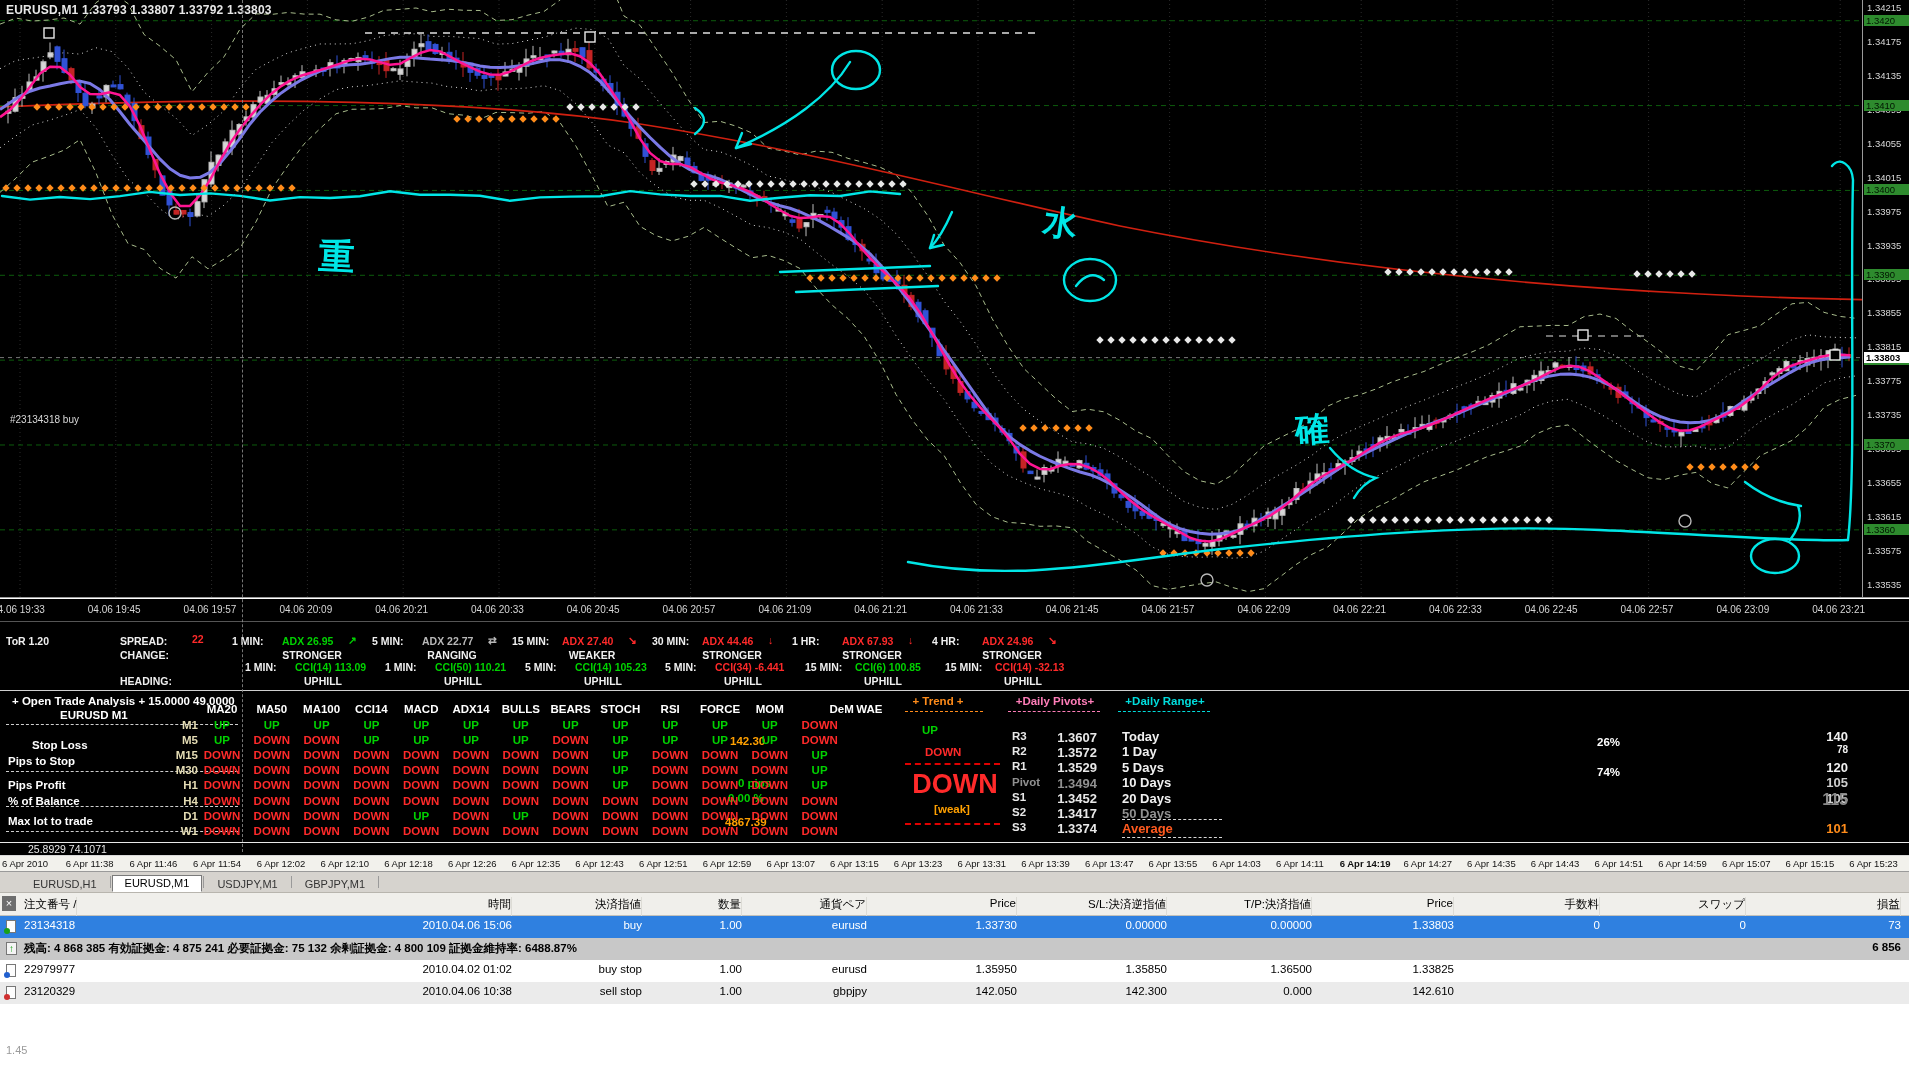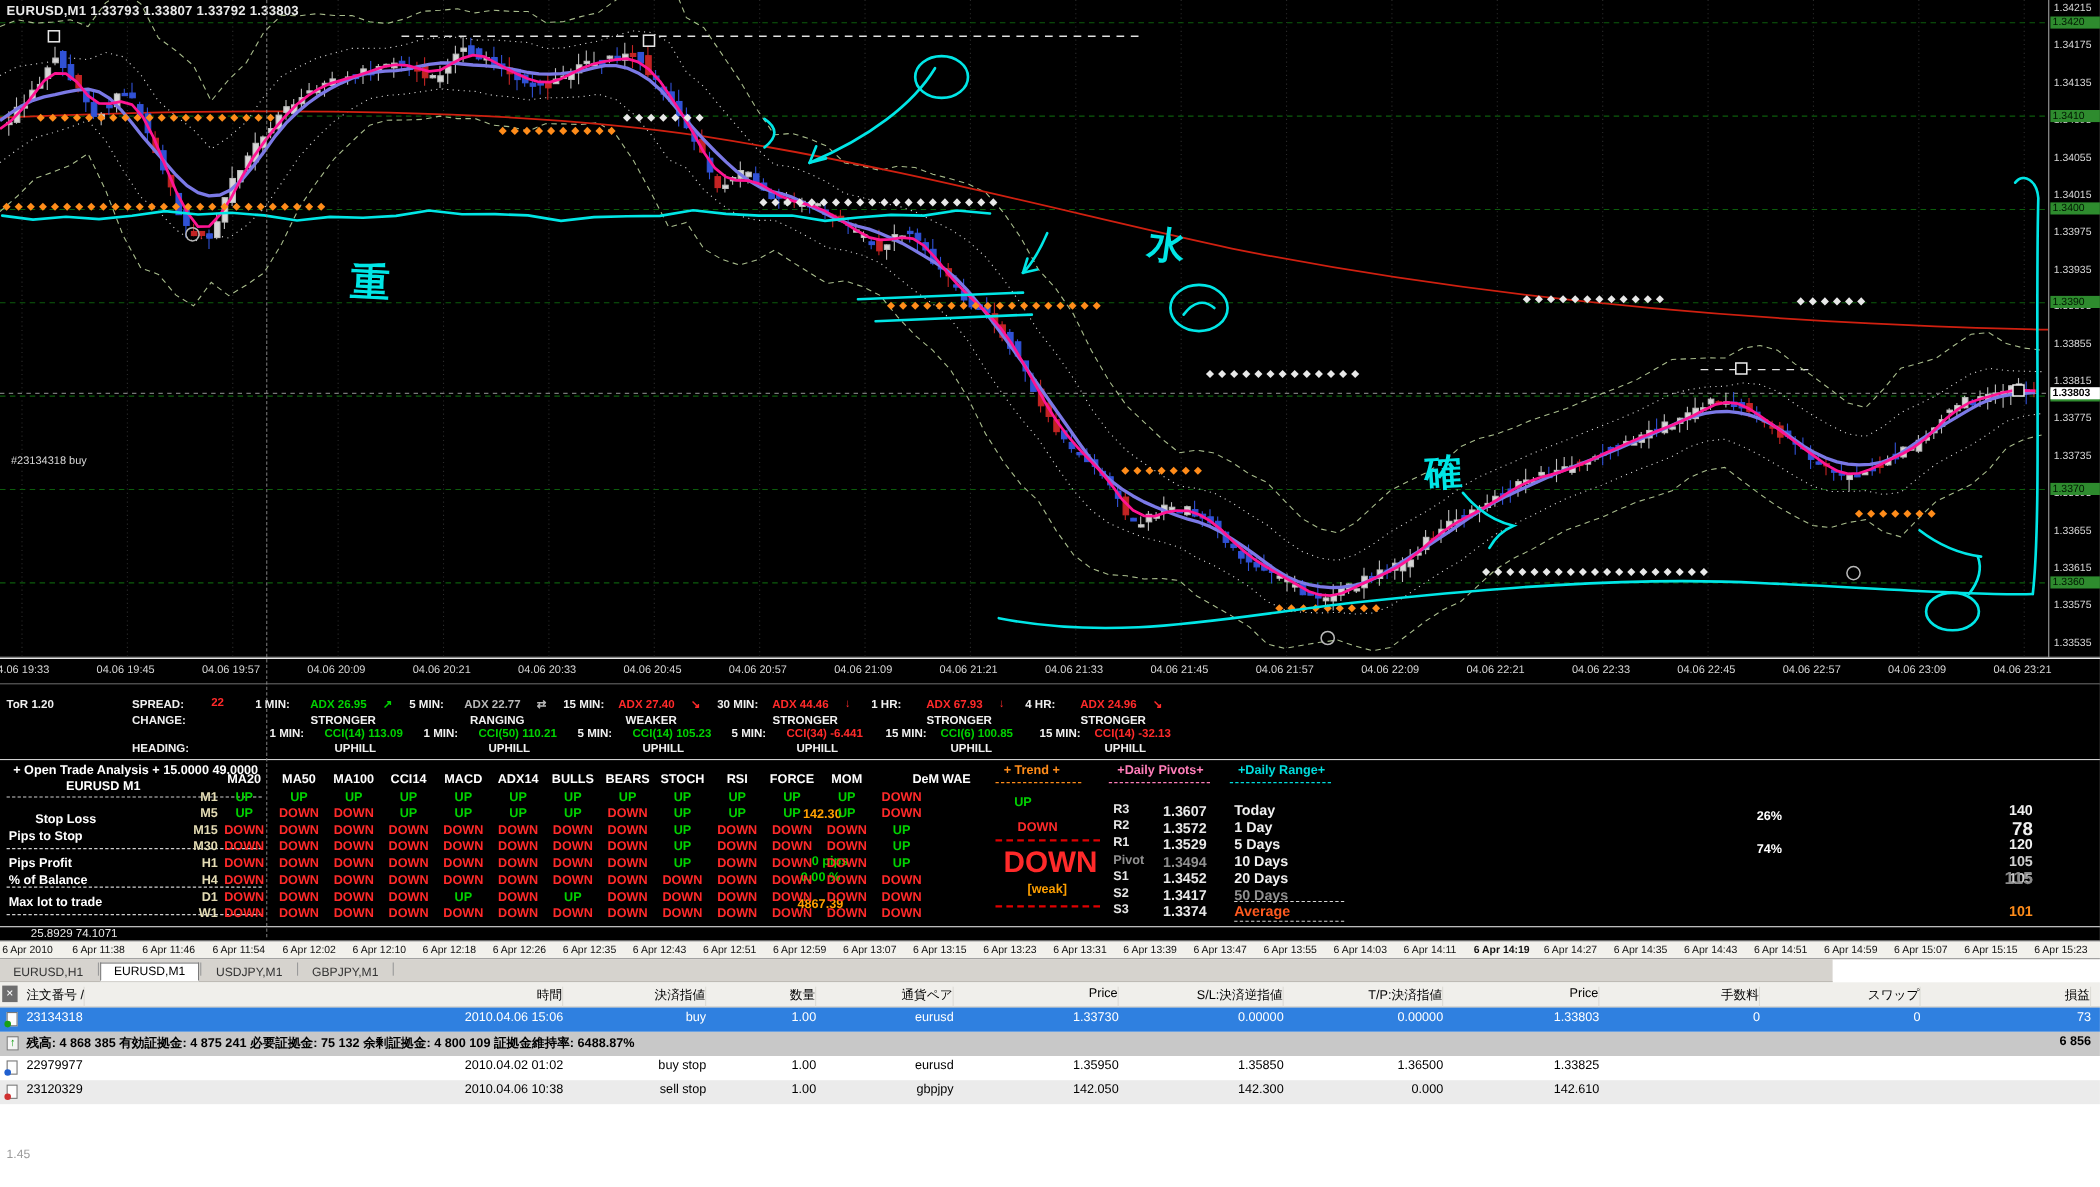--- a/index.html
+++ b/index.html
@@ -35,21 +35,21 @@
   .rsep{position:absolute;border-top:2px dashed #e00000;height:0;}
   .psep{position:absolute;border-top:1px dashed #ff7eb9;height:0;}
   .csep{position:absolute;border-top:1px dashed #00dcdc;height:0;}
   .wsep{position:absolute;border-top:1px dashed #d8d8d8;height:0;}
   .osep{position:absolute;border-top:1px dashed #ff8c1a;height:0;}
   #stoch{position:absolute;left:0;top:843px;width:1909px;height:13px;background:#000;border-bottom:1px solid #d8d8d8;}
   #stoch span{position:absolute;left:28px;top:0px;color:#e8e8e8;font-size:10.5px;}
   
   #xhair{position:absolute;left:242px;top:0;height:852px;width:0;border-left:1px dashed #8a8a8a;z-index:5;opacity:.85;}
   
-  #tabs{position:absolute;left:0;top:872px;width:1666px;height:21px;background:#d6d3ce;border-bottom:1px solid #b8b5ae;padding-left:0;}
+  #tabs{position:absolute;left:0;top:872px;width:1909px;height:21px;background:#d6d3ce;border-bottom:1px solid #b8b5ae;padding-left:21px;}
   .tab{display:inline-block;position:relative;top:2px;padding:1px 12px 2px 12px;font-size:11px;color:#333;cursor:default;}
   .tab.active{background:#fff;border:1px solid #7a7a7a;border-bottom:1px solid #fff;color:#000;top:1px;}
   .tabdiv{display:inline-block;width:1px;height:12px;background:#9a9a9a;vertical-align:middle;margin:0 1px;}
   
   #term{position:absolute;left:0;top:893px;width:1909px;}
   .trow{position:relative;width:1909px;}
   .thead{height:23px;background:#f0efeb;border-bottom:1px solid #c2c1bb;}
   .thead .cell{color:#000;font-size:11.5px;top:4px;}
   .thead .cell{border-right:1px solid #dddcd6;height:19px;}
   .r-open{height:22px;background:#2f80e0;}
@@ -1135,21 +1135,21 @@
       <span style="left: 1122px; top: 68.8px; color: rgb(240, 240, 240); font-size: 13px;">5 Days</span>
       <span style="left: 1122px; top: 84.2px; color: rgb(240, 240, 240); font-size: 13px;">10 Days</span>
       <span style="left: 1122px; top: 99.6px; color: rgb(240, 240, 240); font-size: 13px;">20 Days</span>
       <span style="left: 1122px; top: 115px; color: rgb(144, 144, 144); font-size: 13px;">50 Days</span>
       <span style="left: 1122px; top: 130.4px; color: rgb(255, 90, 31); font-size: 13px;">Average</span>
       <div class="wsep" style="left: 1122px; top: 128px; width: 100px;"></div>
       <div class="wsep" style="left: 1122px; top: 146px; width: 100px;"></div>
       <span class="hdr" style="left: 1597px; top: 45px;">26%</span>
       <span class="hdr" style="left: 1597px; top: 75px;">74%</span>
       <span style="left: 1848px; top: 38px; color: rgb(240, 240, 240); transform: translateX(-100%); font-size: 13px;">140</span>
-      <span style="left: 1848px; top: 53.4px; color: rgb(240, 240, 240); transform: translateX(-100%); font-size: 17px;">78</span>
+      <span style="left: 1848px; top: 53.4px; color: rgb(240, 240, 240); transform: translateX(-100%); font-size: 10px;">78</span>
       <span style="left: 1848px; top: 68.8px; color: rgb(240, 240, 240); transform: translateX(-100%); font-size: 13px;">120</span>
       <span style="left: 1848px; top: 84.2px; color: rgb(207, 207, 207); transform: translateX(-100%); font-size: 13px;">105</span>
       <span style="left: 1848px; top: 99.6px; color: rgb(207, 207, 207); transform: translateX(-100%); font-size: 13px;">105</span>
       <span style="left: 1848px; top: 100px; color: rgb(138, 138, 138); transform: translateX(-100%); font-size: 16px;">115</span>
       <span style="left: 1848px; top: 130.4px; color: rgb(255, 140, 26); transform: translateX(-100%); font-size: 13px;">101</span>
     </div>
   <div id="stoch">
     <span>25.8929 74.1071</span>
   </div>
   <div id="axbot">

